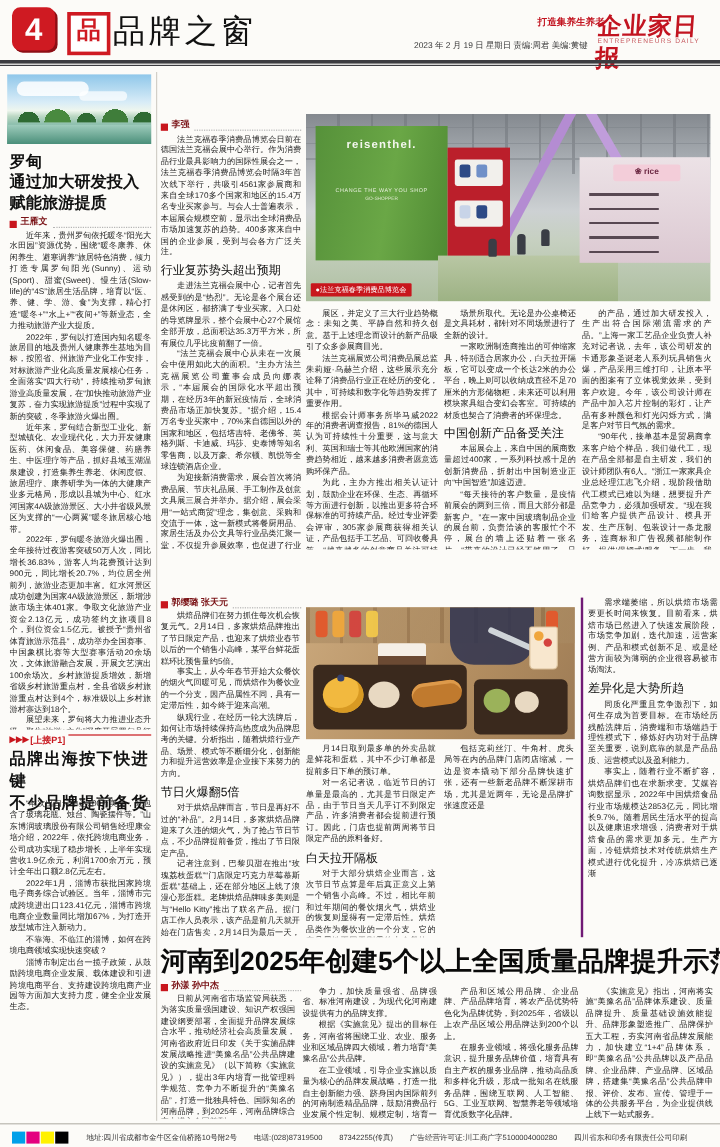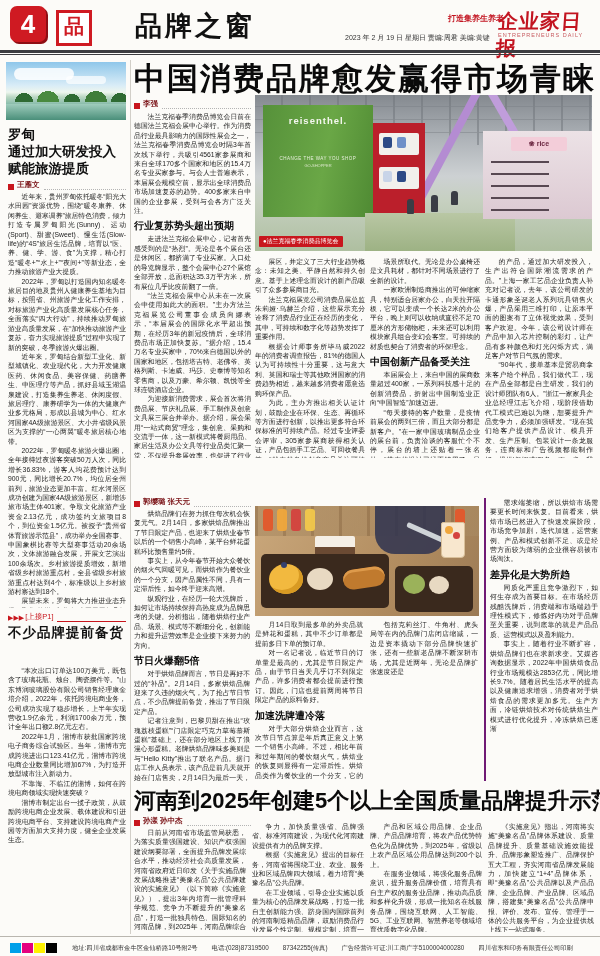--- a/index.html
+++ b/index.html
@@ -5,56 +5,56 @@
   html,body{margin:0;padding:0;background:#e9e7e2;}
   .page{position:relative;width:600px;height:956px;background:#fcfbf8;margin:0 auto;
         font-family:"Liberation Sans",sans-serif;color:#1a1a1a;overflow:hidden;}
   
   .hdr{position:absolute;left:0;top:0;width:600px;height:50px;}
   .pagenum{position:absolute;left:10px;top:6px;width:36px;height:36px;background:#cf1a22;
            border-radius:7px;color:#fff;font-size:26px;font-weight:bold;text-align:center;line-height:36px;
            box-shadow:2px 2px 0 #8e0e14;}
   .logoicon{position:absolute;left:56px;top:10px;width:30px;height:30px;border:3px solid #cf1a22;
             color:#cf1a22;font-weight:bold;font-size:20px;text-align:center;line-height:26px;background:#fff;}
-  .secttl{position:absolute;left:94px;top:8px;font-size:27px;font-weight:bold;color:#111;letter-spacing:3px;margin-left:41px;}
+  .secttl{position:absolute;left:94px;top:8px;font-size:27px;font-weight:normal;color:#111;letter-spacing:3px;}
   .sectlen{position:absolute;left:232px;top:13px;font-size:21px;color:#8d8d8d;letter-spacing:3px;
            font-family:"DejaVu Sans Mono",monospace;}
   .dateline{position:absolute;left:345px;top:33px;font-size:7px;color:#333;}
   .coorg{position:absolute;left:448px;top:13px;font-size:8px;color:#c21420;font-weight:bold;}
   .masthead{position:absolute;left:497px;top:8px;font-size:20px;color:#c21420;font-weight:bold;
             letter-spacing:1px;transform:skewX(-4deg);}
   .mastheaden{position:absolute;left:498px;top:32px;font-size:5.5px;color:#c75b60;letter-spacing:1px;}
   .hdr-rule{position:absolute;left:0;top:50px;width:600px;height:5px;
             border-top:3px solid #3c3c40;border-bottom:1px solid #3c3c40;box-sizing:border-box;}
   
   .col{position:absolute;overflow:hidden;text-align:justify;}
   .col p{margin:0;text-indent:2em;font-size:6.8px;line-height:9.4px;color:#1c1c1c;}
-  .subhead{font-weight:bold;font-size:10px;line-height:13px;margin:4px 0 2px;color:#0d0d0d;text-indent:0;}
+  .subhead{font-weight:normal;font-size:10px;line-height:13px;margin:4px 0 2px;color:#0d0d0d;text-indent:0;}
   .byline{position:absolute;display:flex;align-items:flex-end;font-size:7.5px;color:#7a1216;font-weight:bold;}
   .byline .sq{width:6px;height:6px;background:#c8161d;margin-right:3px;}
   .byline .dots{flex:1;border-bottom:1px dotted #b4b4b4;margin-left:4px;height:6px;}
   .vrule{position:absolute;width:1px;background:#d2cfc8;}
   
   .sb-photo{position:absolute;left:6px;top:62px;width:120px;height:58px;overflow:hidden;
             background:linear-gradient(#8fc7ea 0%,#d8ecf7 40%,#eef6ee 52%,#bcd8c4 60%,#7fb7a6 75%,#3f8a70 100%);}
   .sb-cloud{position:absolute;left:8px;top:6px;width:60px;height:12px;background:#fff;border-radius:10px;opacity:.85;}
   .sb-cloud2{position:absolute;left:60px;top:14px;width:40px;height:8px;background:#fff;border-radius:8px;opacity:.7;}
   .sb-trees{position:absolute;left:0;top:22px;width:120px;height:18px;
             background:radial-gradient(circle at 15% 100%,#2f6b33 0 9px,transparent 9px),
                        radial-gradient(circle at 35% 100%,#498a3f 0 11px,transparent 11px),
                        radial-gradient(circle at 55% 100%,#2f6b33 0 8px,transparent 8px),
                        radial-gradient(circle at 75% 100%,#3f7d3a 0 11px,transparent 11px),
                        radial-gradient(circle at 95% 100%,#2f6b33 0 9px,transparent 9px);}
   .sb-water{position:absolute;left:0;bottom:0;width:120px;height:16px;
             background:linear-gradient(#9fccbc,#4a8f7a);}
   .sb-title{position:absolute;left:8px;top:126px;width:118px;font-size:13.5px;font-weight:bold;
             line-height:17px;color:#111;}
   .sb-col{left:8px;width:118px;}
-  .cont-marker{position:absolute;left:8px;top:612px;width:118px;display:flex;align-items:flex-end;
-               font-size:7.5px;color:#c8161d;font-weight:normal;}
+  .cont-marker{position:absolute;left:8px;top:612px;width:118px;display:flex;align-items:flex-start;
+               font-size:7.5px;color:#c8161d;font-weight:bold;}
   .cont-marker .tri{color:#c8161d;font-size:7px;margin-right:1px;}
   .cont-marker .ln{flex:1;border-bottom:1px solid #c8161d;margin-left:3px;}
   .sb-title2{position:absolute;left:8px;top:624px;width:120px;font-size:13.5px;font-weight:bold;
              line-height:18px;color:#111;letter-spacing:1px;}
   
   .headline1{position:absolute;left:134px;top:58px;width:460px;font-size:31px;font-weight:bold;
              letter-spacing:2px;color:#0a0a0a;white-space:nowrap;}
   .photo1{position:absolute;left:255px;top:95px;width:337px;height:156px;overflow:hidden;
           background:linear-gradient(#84898f 0%,#aeb3b8 28%,#cdd1d3 52%,#c6d0c0 68%,#aebfa0 100%);}
   .p1-beams{position:absolute;left:0;top:0;width:337px;height:50px;
@@ -148,32 +148,32 @@
         <p>2022年，罗甸暖冬旅游火爆出圈，全年接待过夜游客突破50万人次，同比增长36.83%，游客人均花费预计达到900元，同比增长20.7%，均位居全州前列，旅游业态更加丰富。红水河景区成功创建为国家4A级旅游景区，新增涉旅市场主体401家。争取文化旅游产业资金2.13亿元，成功签约文旅项目8个，到位资金1.5亿元。被授予“贵州省体育旅游示范县”，成功举办全国赛事、中国象棋比赛等大型赛事活动20余场次，文体旅游融合发展，开展文艺演出100余场次。乡村旅游提质增效，新增省级乡村旅游重点村，全县省级乡村旅游重点村达到4个，标准级以上乡村旅游村寨达到18个。</p>
         <p>展望未来，罗甸将大力推进业态升级，聚焦“旅游+文化”深度开展罗甸县红水河文化旅游节系列活动，配套特色美食餐车、文化旅游活动，民族歌舞表演欢乐夜、烟火秀等活动内容，带热冬季旅游。聚焦“旅游+农业”，围绕上隆蜜柚山谷、木引大棚、木引海升、龙坪、玉阳、边阳等农业园区观光园，整合多条瓜果采摘线路，开展品尝、游玩、演出为一体的水果采摘节，让农特产品变成畅销的旅游商品，让游客们体验乐趣，让群众乐享“四宜”生活，让农旅融合赋能乡村振兴。</p>
       </div>
   </div>
   <div class="cont-marker">
     <span class="tri">▶▶▶</span>
     <span>[上接P1]</span>
     <span class="ln"></span>
   </div>
   <div class="sb-title2">
+    <div>品牌出海按下快进键</div>
     <div>不少品牌提前备货</div>
   </div>
   <div class="col sb-col" style="top:666px;height:266px;">
     <div>
         <p>“本次出口订单达100万美元，既包含了玻璃花瓶、烛台、陶瓷摆件等。”山东博润玻璃股份有限公司销售经理康金培介绍，2022年，依托跨境电商业务，公司成功实现了稳步增长，上半年实现营收1.9亿余元，利润1700余万元，预计全年出口额2.8亿元左右。</p>
         <p>2022年1月，淄博市获批国家跨境电子商务综合试验区。当年，淄博市完成跨境进出口123.41亿元，淄博市跨境电商企业数量同比增加67%，为打造开放型城市注入新动力。</p>
         <p>不靠海、不临江的淄博，如何在跨境电商领域实现快速突破？</p>
         <p>淄博市制定出台一揽子政策，从鼓励跨境电商企业发展、载体建设和引进跨境电商平台、支持建设跨境电商产业园等方面加大支持力度，健全企业发展生态。</p>
       </div>
   </div>
 
-  <div class="headline1">中国消费品牌愈发赢得市场青睐</div>
   <div class="byline" style="left:134px;top:99px;width:117px;">
     <span class="sq"></span>
     <span>李强</span>
     <span class="dots"></span>
   </div>
 
   <div class="photo1">
     <div class="p1-beams"></div>
     <div class="p1-truss1"></div>
     <div class="p1-truss2"></div>
@@ -278,21 +278,21 @@
     <div>
         <p>对于烘焙品牌而言，节日是再好不过的“补品”。2月14日，多家烘焙品牌迎来了久违的烟火气，为了抢占节日节点，不少品牌提前备货，推出了节日限定产品。</p>
         <p>记者注意到，巴黎贝甜在推出“玫瑰荔枝蛋糕”“门店限定巧克力草莓慕斯蛋糕”基础上，还在部分地区上线了浪漫心形蛋糕。老牌烘焙品牌味多美则是与“Hello Kitty”推出了联名产品。据门店工作人员表示，该产品是前几天就开始在门店售卖，2月14日为最后一天，卖完就没有了。另外，开工健康日的奈雪推出了“气球小熊”作为节日限定产品。</p>
       </div>
   </div>
   <div class="col" style="left:255px;top:620px;width:108px;height:161px;">
     <div>
         <p>月14日取到最多单的外卖品就是鲜花和蛋糕，其中不少订单都是提前多日下单的预订单。</p>
         <p>对一名记者说，临近节日的订单量是最高的，尤其是节日限定产品，由于节日当天几乎订不到限定产品，许多消费者都会提前进行预订。因此，门店也提前两周将节日限定产品的原料备好。</p>
       </div>
-    <h3 class="subhead">加速洗牌遭冷落</h3>
+    <h3 class="subhead">白天拉开隔板</h3>
     <div>
         <p>对于大部分烘焙企业而言，这次节日节点算是年后真正意义上第一个销售小高峰。不过，相比年前和过年期间的餐饮烟火气，烘焙业的恢复则显得有一定滞后性。烘焙品类作为餐饮业的一个分支，它的产品属性不同于刚需的大众餐饮，当前随着消费力逐渐提升，烘焙业也在逐步回暖，但相较于大众餐饮恢复速度还是慢半拍。</p>
       </div>
   </div>
   <div class="col" style="left:370px;top:620px;width:108px;height:161px;">
     <div>
         <p>包括克莉丝汀、牛角村、虎头局等在内的品牌门店闭店缩减，一边是资本撬动下部分品牌快速扩张，还有一些新老品牌不断深耕市场，尤其是近两年，无论是品牌扩张速度还是</p>
       </div>
   </div>
   <div class="col" style="left:484px;top:498px;width:108px;height:283px;border-left:2px solid #701a75;padding-left:4px;">

